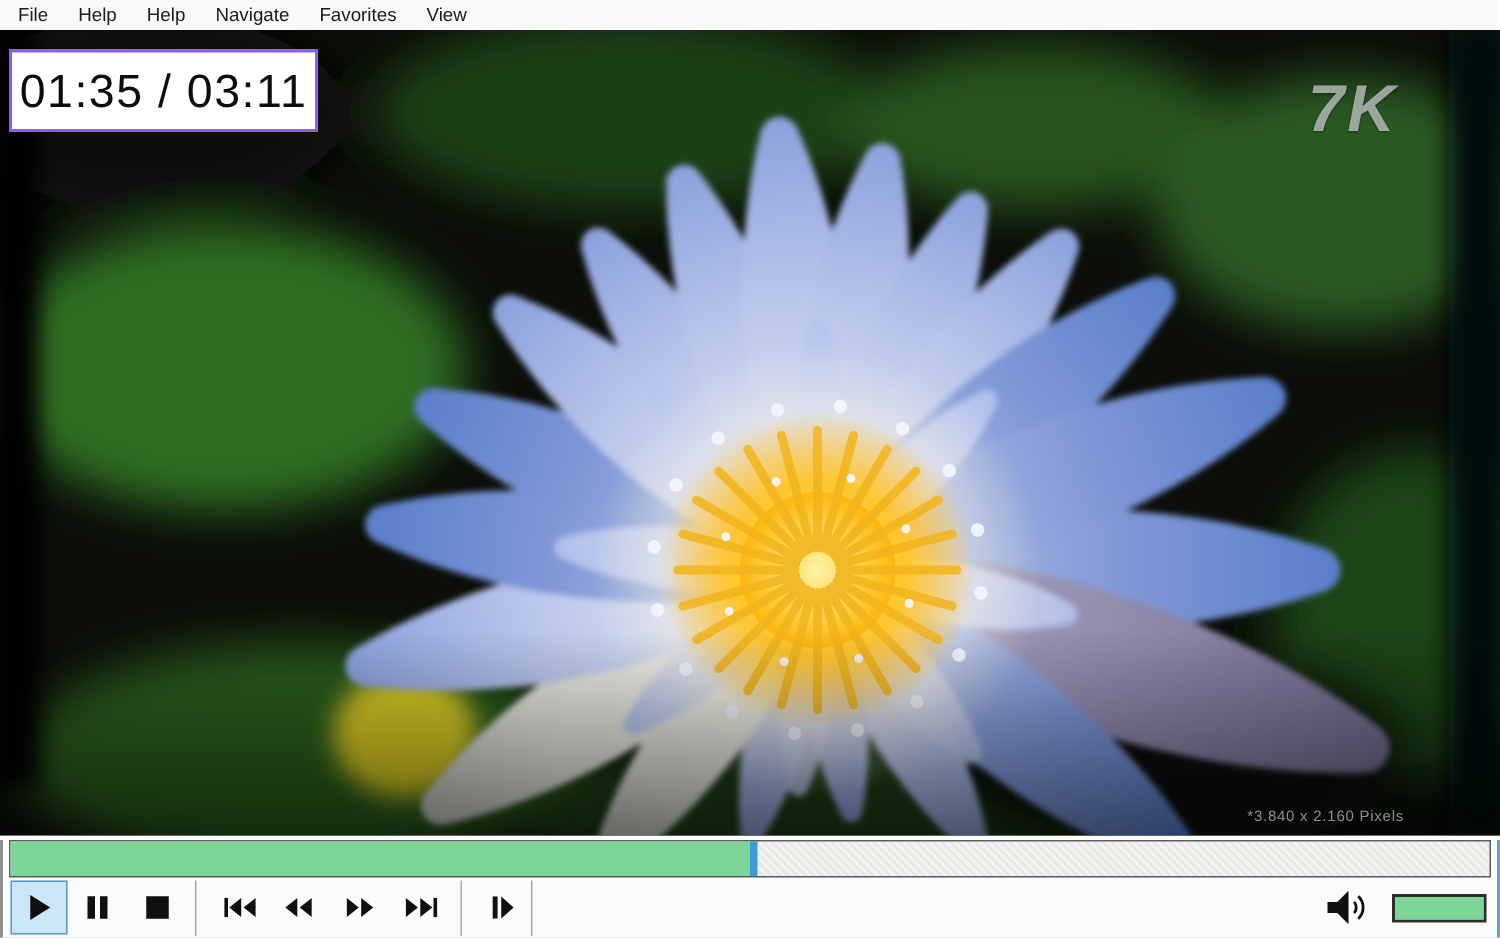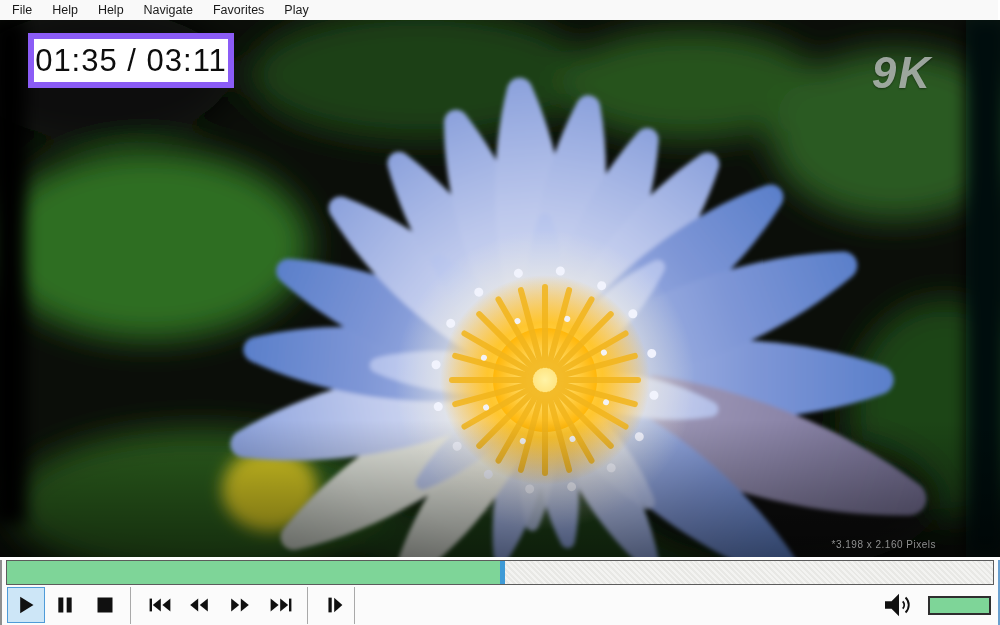--- a/index.html
+++ b/index.html
@@ -9,22 +9,22 @@
 
   
   .menubar { height:20px; background:#f9f9f9; display:flex; align-items:center;
     padding-left:2px; font-size:12.5px; color:#1a1a1a; }
   .menubar .mitem { padding:0 10px; line-height:20px; cursor:default; }
 
   
   .video { position:relative; width:1000px; height:537px; background:#0b0e09; overflow:hidden; }
   .video svg.scene { position:absolute; left:0; top:0; }
 
-  .osd-time { position:absolute; left:28px; top:13px; width:206px; height:55px;
-    background:#ffffff; border:6px solid #8b5cf6; color:#0d0d0d;
+  .osd-time { position:absolute; left:6px; top:13px; width:206px; height:55px;
+    background:#ffffff; border:2px solid #8b5cf6; color:#0d0d0d;
     font-size:31px; letter-spacing:1px; display:flex; align-items:center; justify-content:center; }
 
   .watermark-4k { position:absolute; top:28px; right:68px; font-size:44px; font-weight:bold;
     font-style:italic; color:rgba(190,195,192,0.8); letter-spacing:2px;
     text-shadow:0 1px 2px rgba(0,0,0,0.4); }
 
   .res-note { position:absolute; right:64px; bottom:7px; font-size:10px; letter-spacing:0.5px;
     color:#8f9090; }
 
   
@@ -57,21 +57,21 @@
 <body>
 
 <div class="window">
 
   <div class="menubar">
     <span class="mitem">File</span>
     <span class="mitem">Help</span>
     <span class="mitem">Help</span>
     <span class="mitem">Navigate</span>
     <span class="mitem">Favorites</span>
-    <span class="mitem">Play</span>
+    <span class="mitem">View</span>
   </div>
 
   <div class="video">
     <svg class="scene" width="1000" height="537" viewBox="0 0 1000 537">
       <defs>
         <filter id="blurBig">
             <feGaussianBlur stdDeviation="16"></feGaussianBlur>
           </filter>
         <filter id="blurMid">
             <feGaussianBlur stdDeviation="8"></feGaussianBlur>
@@ -225,22 +225,22 @@
         <circle cx="610" cy="360" r="3" transform="rotate(155,545,360)"></circle>
         <circle cx="610" cy="360" r="3" transform="rotate(200,545,360)"></circle>
         <circle cx="610" cy="360" r="3" transform="rotate(245,545,360)"></circle>
         <circle cx="610" cy="360" r="3" transform="rotate(290,545,360)"></circle>
         <circle cx="610" cy="360" r="3" transform="rotate(335,545,360)"></circle>
       </g>
       <rect x="0" y="400" width="1000" height="137" fill="url(#fadeBottom)"></rect>
     </svg>
 
     <div class="osd-time">01:35 / 03:11</div>
-    <div class="watermark-4k">9K</div>
-    <div class="res-note">*3.198 x 2.160 Pixels</div>
+    <div class="watermark-4k">7K</div>
+    <div class="res-note">*3.840 x 2.160 Pixels</div>
   </div>
 
   <div class="panel">
 
     <div class="seekbar">
       <div class="seek-fill" style="width: 50%; background: rgb(126, 213, 152);"></div>
       <div class="seek-playhead" style="background: rgb(62, 154, 214);"></div>
     </div>
 
     <div class="controls">

